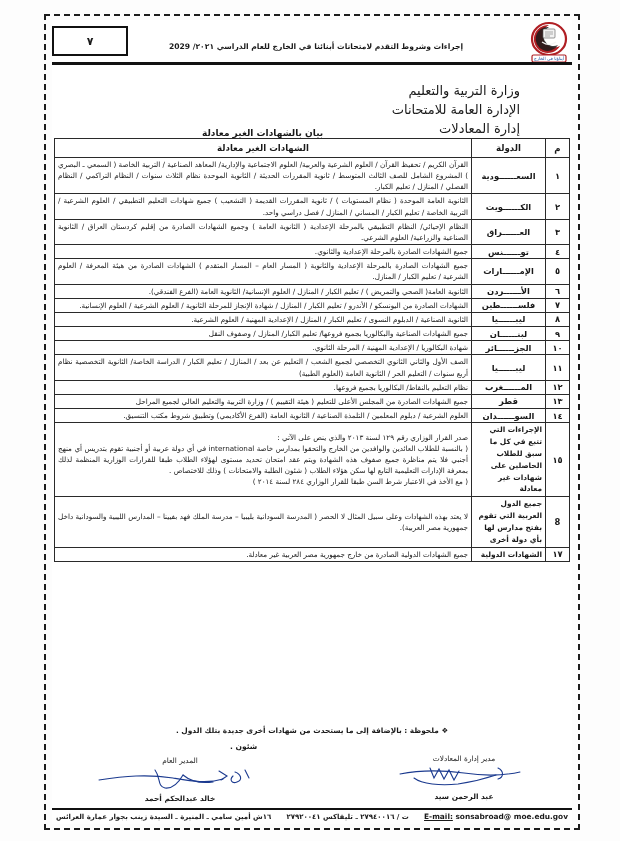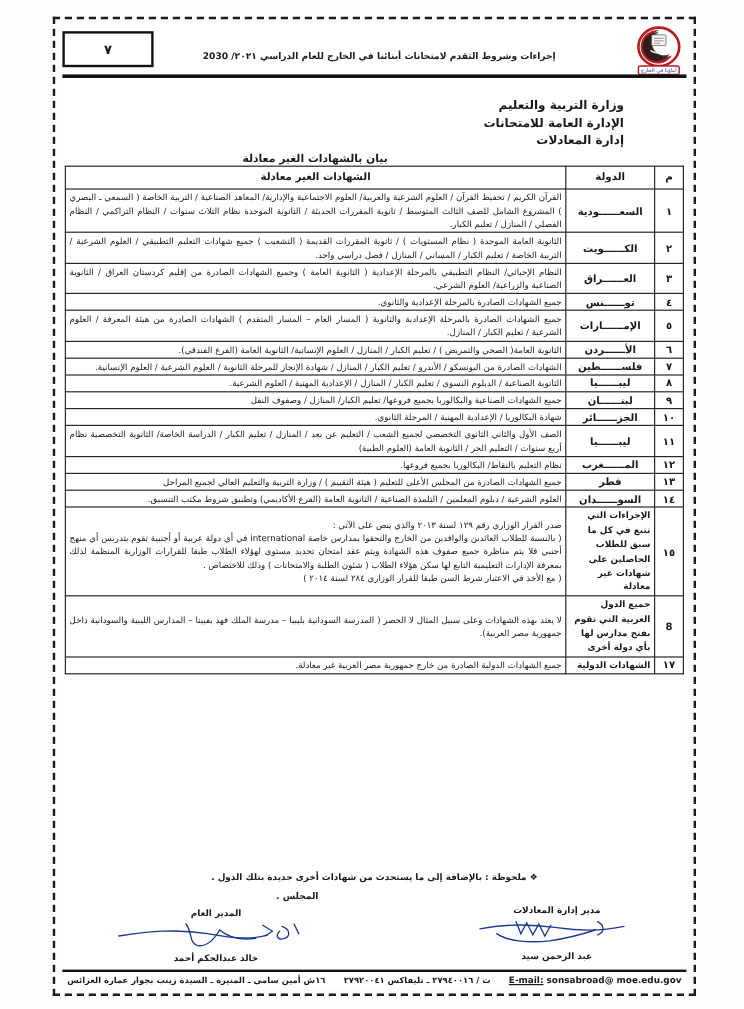--- a/index.html
+++ b/index.html
@@ -90,22 +90,22 @@
   }
 
   
   .ministry {
     margin-top: 14px;
     text-align: right;
     padding-right: 52px;
     line-height: 1.45;
   }
   .ministry div {
-    font-size: 10px;
-    font-weight: bold;
+    font-size: 13px;
+    font-weight: normal;
   }
   .statement-title {
     position: absolute;
     left: 150px;
     top: 108px;
     font-size: 9px;
     font-weight: bold;
   }
 
   
@@ -197,21 +197,21 @@
   }
   .sig-right {
     position: absolute;
     right: 18px;
     top: 12px;
     width: 180px;
     text-align: center;
   }
   .sig-role {
     font-size: 7.4px;
-    font-weight: bold;
+    font-weight: normal;
     margin-bottom: 1px;
   }
   .sig-name {
     font-size: 7.4px;
     font-weight: bold;
     margin-top: 2px;
   }
   .scribble {
     height: 26px;
     position: relative;
@@ -265,21 +265,21 @@
 <div class="page">
 
   <div class="scan-border"></div>
 
   <div class="sheet">
 
     <div class="topbar">
       <div class="page-num-box">
         <span>٧</span>
       </div>
-      <div class="header-title">إجراءات وشروط التقدم لامتحانات أبنائنا في الخارج للعام الدراسي ٢٠٢١/ 2030</div>
+      <div class="header-title">إجراءات وشروط التقدم لامتحانات أبنائنا في الخارج للعام الدراسي ٢٠٢١/ 2029</div>
       <div class="logo">
         <svg width="46" height="44" viewBox="0 0 46 44" xmlns="http://www.w3.org/2000/svg">
           <ellipse cx="23" cy="19" rx="17" ry="16" fill="#ffffff" stroke="#b01f24" stroke-width="2.2"></ellipse>
           <path d="M23 5 A14 14 0 1 0 34 26 A11.5 11.5 0 1 1 23 5 Z" fill="#b01f24"></path>
           <path d="M23 7 A12 12 0 1 0 32 25 A9.8 9.8 0 1 1 23 7 Z" fill="#1b1b1b" opacity="0.85"></path>
           <rect x="17" y="9" width="12" height="9" rx="1" fill="#f2f2f2" stroke="#555" stroke-width="0.6"></rect>
           <path d="M19 12 h8 M19 14 h8 M19 16 h5" stroke="#777" stroke-width="0.6"></path>
           <path d="M16 22 q7 5 14 0" stroke="#f4f4f4" stroke-width="1.1" fill="none"></path>
           <rect x="6" y="35" width="34" height="7" rx="1.4" fill="#ffffff" stroke="#b01f24" stroke-width="1.2"></rect>
           <text x="23" y="40.4" font-size="4.4" font-family="DejaVu Sans, sans-serif" fill="#16499b" text-anchor="middle">أبناؤنا في الخارج</text>
@@ -404,21 +404,21 @@
           </tr>
         </tbody>
     </table>
 
     <div class="note">
       <span class="bullet">❖</span>
       <span>ملحوظة : بالإضافة إلى ما يستحدث من شهادات أخرى جديدة بتلك الدول .</span>
     </div>
 
     <div class="sig-area">
-      <div class="yoatamad">المجلس .</div>
+      <div class="yoatamad">شئون .</div>
 
       <div class="sig-left">
         <div class="sig-role">المدير العام</div>
         <div class="scribble">
           <svg width="170" height="26" viewBox="0 0 170 26" xmlns="http://www.w3.org/2000/svg">
             <g fill="none" stroke="#1b3a8f" stroke-width="1.1" stroke-linecap="round">
               <path d="M4 14 C 30 10, 52 8, 78 12 C 96 15, 112 18, 128 13"></path>
               <path d="M60 4 C 66 12, 62 20, 70 22 C 78 23, 84 16, 88 9"></path>
               <path d="M88 9 C 94 14, 104 18, 118 16"></path>
               <path d="M124 5 l 8 5 l -6 4"></path>

